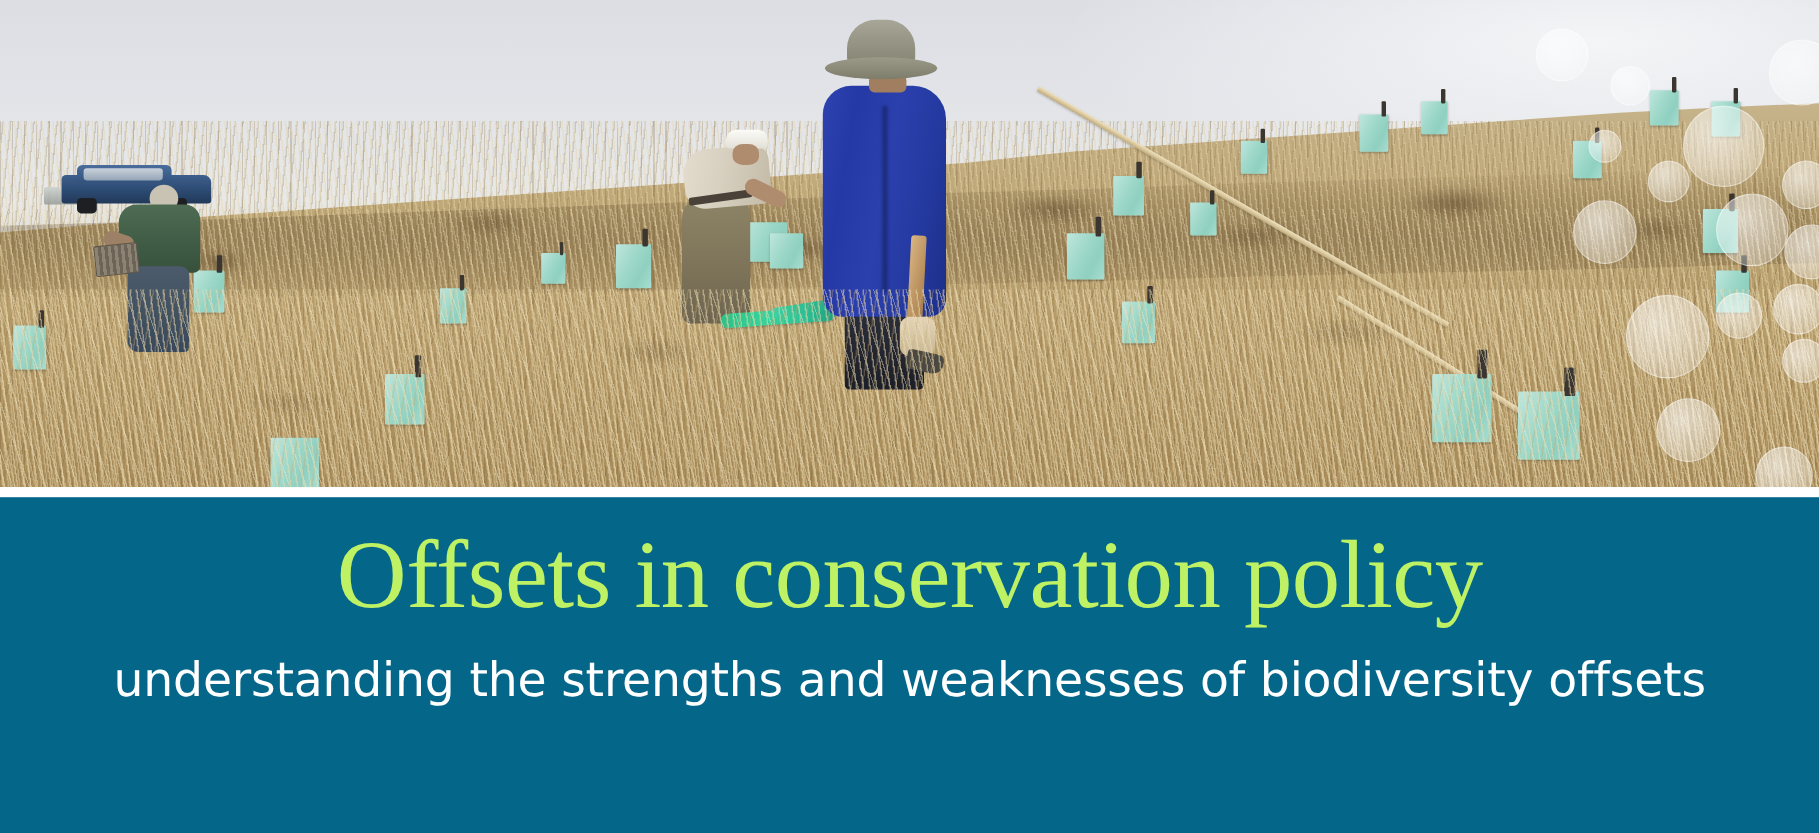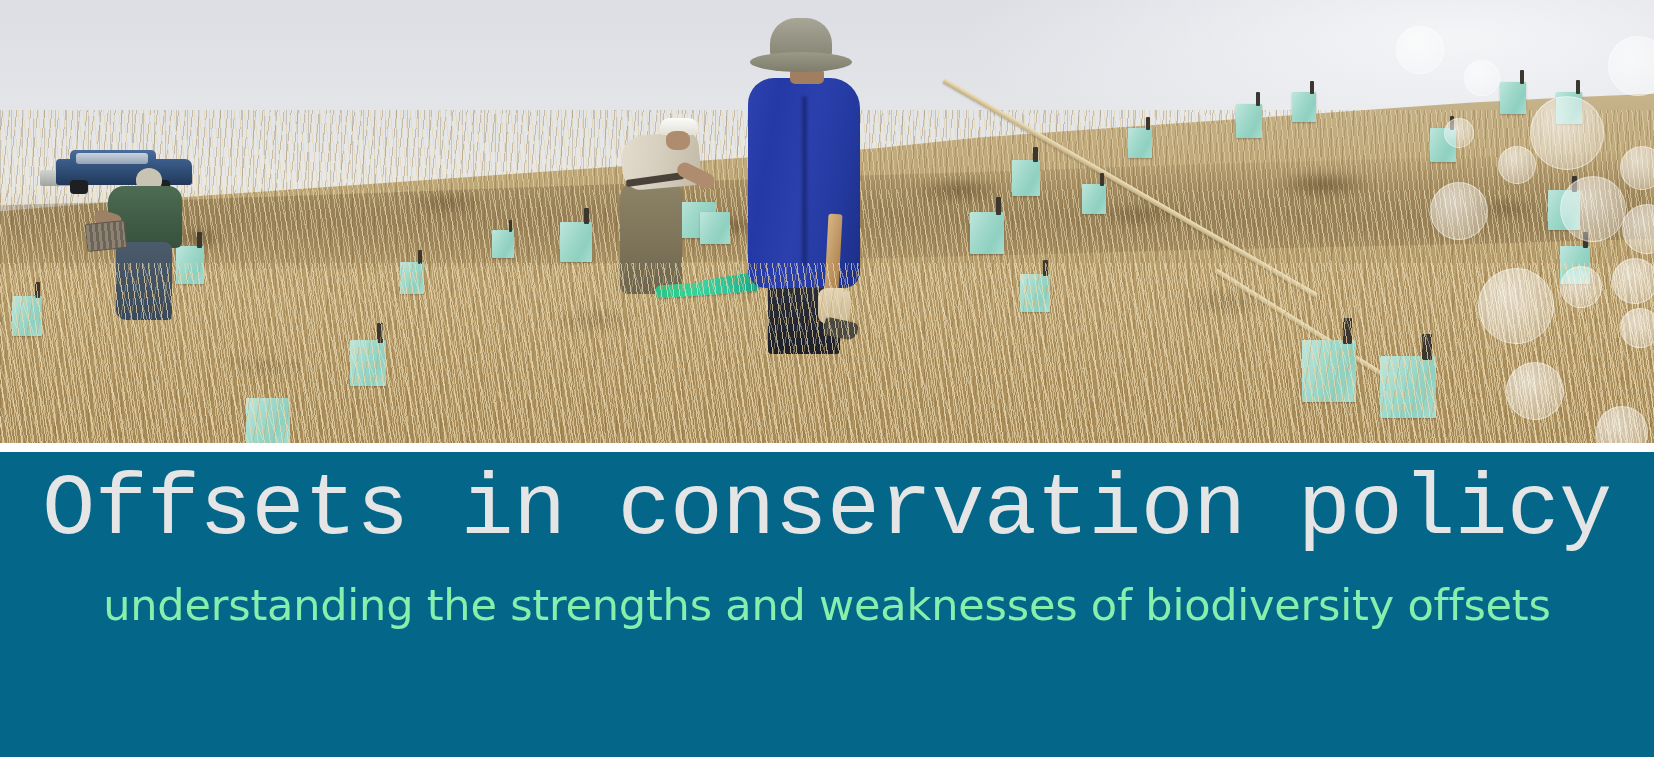--- a/index.html
+++ b/index.html
@@ -356,32 +356,32 @@
     position: absolute;
     left: 0;
     top: 452px;
     width: 1654px;
     height: 305px;
     background: #04678a;
     text-align: center;
   }
   .cover-title {
     margin: 0;
-    padding-top: 12px;
-    color: #e5e5e5;
-    font-family: Liberation Mono, monospace;
+    padding-top: 26px;
+    color: #bef264;
+    font-family: Liberation Serif, serif;
     font-size: 88px;
     font-weight: 400;
     line-height: 1.05;
     letter-spacing: -0.5px;
   }
   .cover-subtitle {
     margin: 0;
     padding-top: 26px;
-    color: #86efac;
+    color: #ffffff;
     font-family: "DejaVu Sans", "Liberation Sans", sans-serif;
     font-size: 43px;
     font-weight: 400;
     line-height: 1.1;
     letter-spacing: -0.2px;
   }
 </style>
 </head>
 <body>
 

